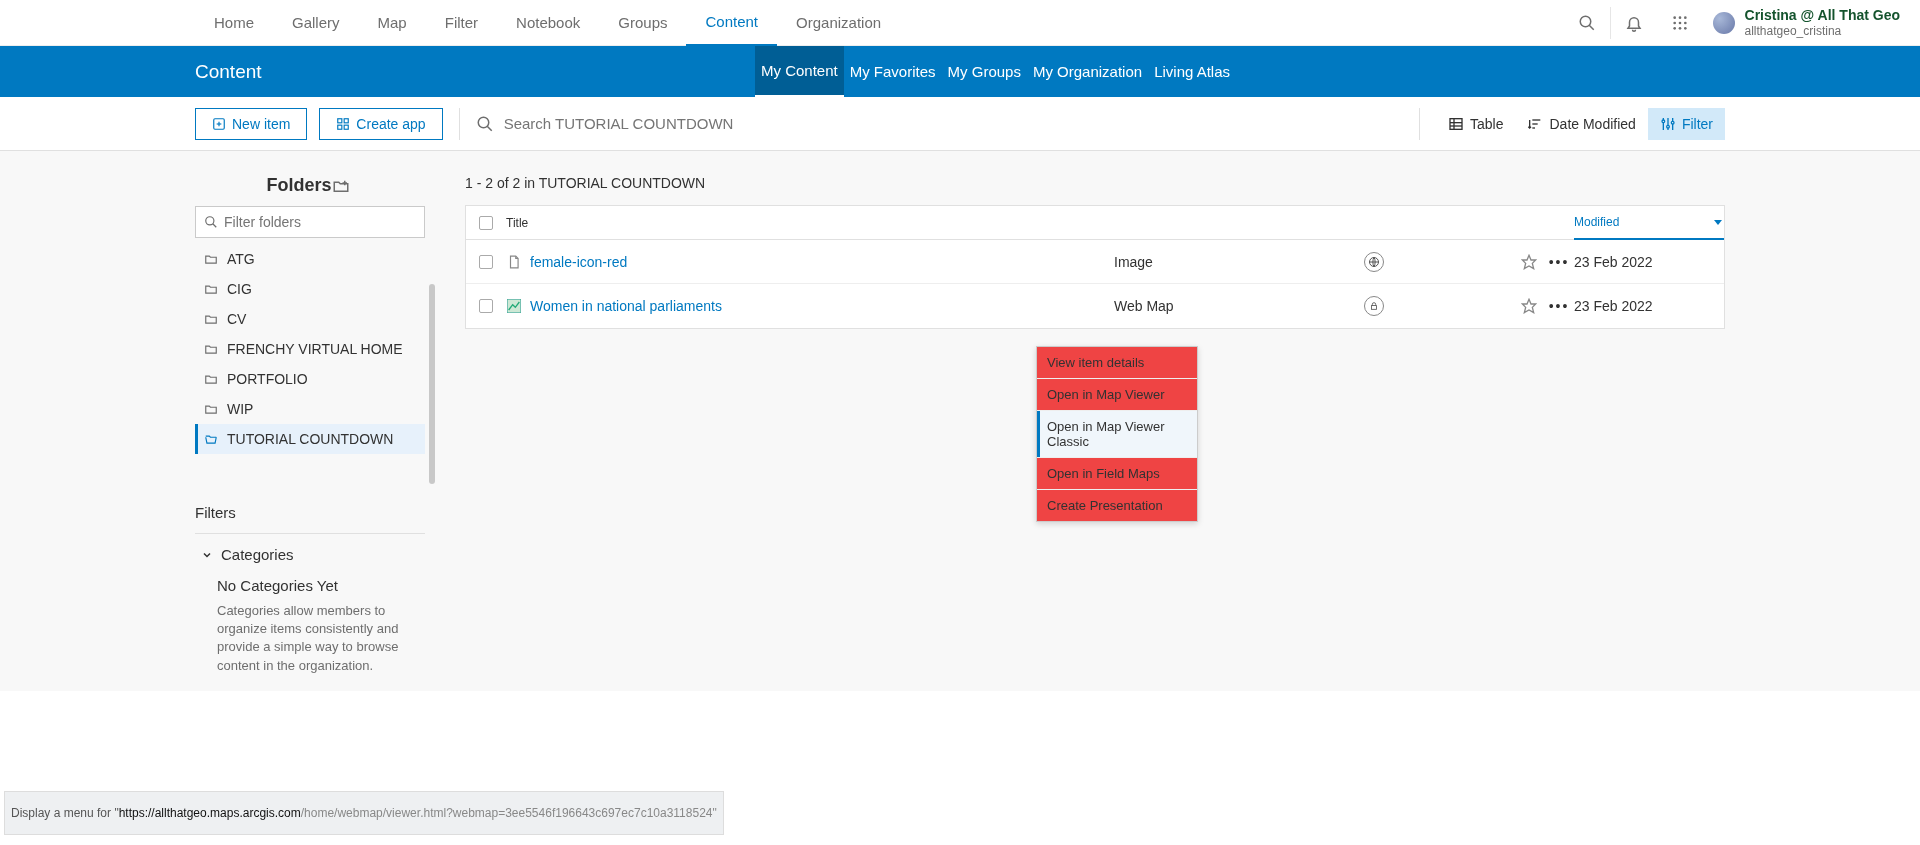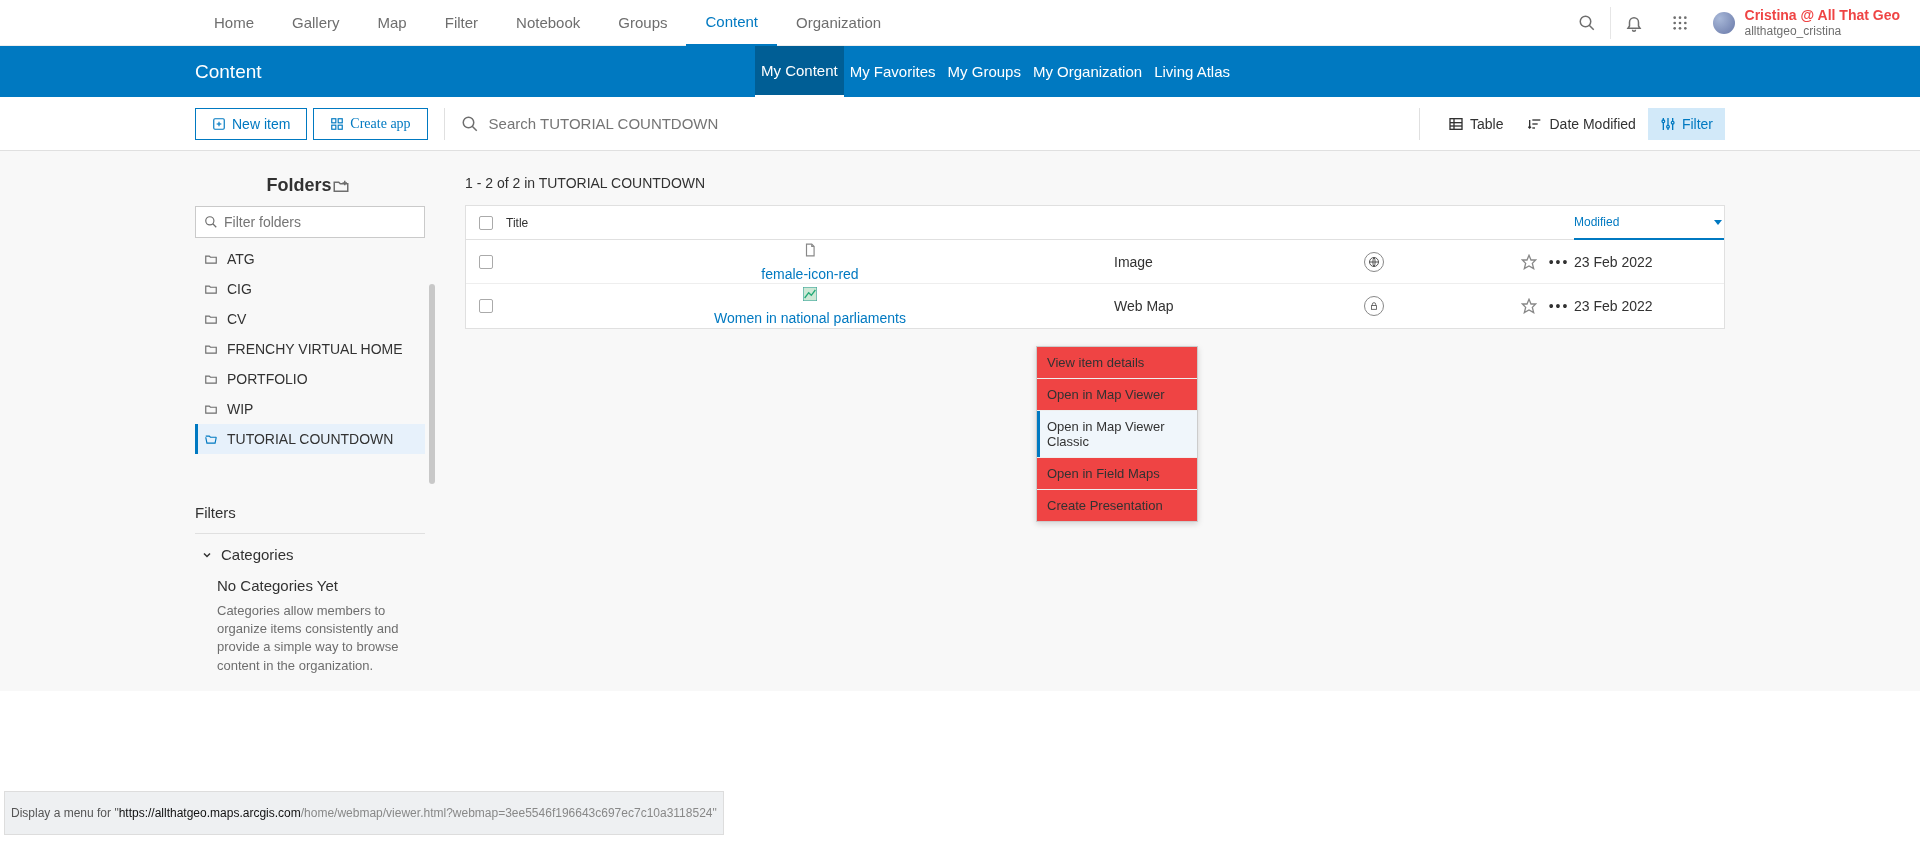--- a/index.html
+++ b/index.html
@@ -9,34 +9,34 @@
   .topnav { display: flex; align-items: center; height: 46px; border-bottom: 1px solid #eee; padding: 0 0 0 195px; }
   .topnav-links { display: flex; gap: 0; text-align: center; }
   .topnav-link { padding: 0 19px; height: 46px; display: flex; align-items: center; color: #6e6e6e; cursor: pointer; font-size: 15px; }
   .topnav-link.active { color: #0079c1; border-bottom: 2px solid #0079c1; }
   .topnav-right { margin-left: auto; display: flex; align-items: center; height: 46px; }
   .topnav-icon { width: 46px; height: 46px; display: flex; align-items: center; justify-content: center; color: #6e6e6e; cursor: pointer; }
   .topnav-sep { width: 1px; height: 32px; background: #e6e6e6; }
   .user-block { display: flex; align-items: center; padding: 0 20px 0 10px; gap: 10px; }
   .avatar { width: 22px; height: 22px; border-radius: 50%; background: radial-gradient(circle at 30% 30%, #a8b8d8, #6878a8); }
   .user-lines { display: flex; flex-direction: column; line-height: 1.2; }
-  .user-line1 { font-weight: 600; font-size: 14px; color: #ef4444; }
+  .user-line1 { font-weight: 600; font-size: 14px; color: #14532d; }
   .user-line2 { font-size: 12px; color: #6e6e6e; }
 
   
   .subhead { background: #0079c1; height: 51px; display: flex; align-items: center; padding-left: 195px; }
   .subhead-title { color: #fff; font-size: 19px; font-weight: 500; flex: 0 0 560px; }
   .subhead-tabs { display: flex; height: 51px; }
   .subhead-tab { padding: 0 6px; display: flex; align-items: center; color: #fff; font-size: 15px; cursor: pointer; }
   .subhead-tab.active { background: #005e95; border-bottom: 2px solid #fff; }
 
   
   .toolbar { height: 54px; display: flex; align-items: center; padding-left: 195px; border-bottom: 1px solid #e0e0e0; }
   .btn-outline { border: 1px solid #0079c1; color: #0079c1; background: #fff; padding: 0 16px; height: 32px; display: flex; align-items: center; gap: 6px; font-size: 14px; cursor: pointer; }
-  .btn-outline + .btn-outline { margin-left: 6px; font-family: Liberation Serif, serif; }
+  .btn-outline + .btn-outline { margin-left: 12px; }
   .toolbar-sep { width: 1px; height: 32px; background: #e0e0e0; margin: 0 16px; }
   .search-wrap { display: flex; align-items: center; flex: 1; gap: 10px; color: #6e6e6e; }
   .search-input { border: none; outline: none; font-size: 15px; flex: 1; color: #6e6e6e; }
   .toolbar-right { display: flex; align-items: center; gap: 0; padding-right: 195px; }
   .tool-item { display: flex; align-items: center; gap: 6px; padding: 0 12px; height: 32px; color: #323232; cursor: pointer; font-size: 14px; }
   .tool-item.filter-active { background: #d2e9f9; color: #0079c1; }
 
   
   .body-wrap { display: flex; padding-left: 195px; padding-right: 195px; background: #f8f8f8; min-height: 540px; }
   .sidebar { width: 230px; padding-top: 24px; padding-right: 0; }
@@ -65,21 +65,21 @@
   .col-title { flex: 1; }
   .col-type { width: 250px; }
   .col-share { width: 150px; display:flex; align-items:center; }
   .col-star { width: 30px; display:flex; justify-content:center; }
   .col-more { width: 30px; display:flex; justify-content:center; }
   .col-mod { width: 150px; }
   .th-mod { color: #0079c1; display:flex; align-items:center; gap:6px; border-bottom: 2px solid #0079c1; height: 34px; margin-bottom:-1px; }
   .trow { display: flex; align-items: center; height: 44px; border-bottom: 1px solid #eee; font-size: 14px; }
   .trow:last-child { border-bottom: none; }
   .item-link { color: #0079c1; cursor: pointer; }
-  .item-title-cell { display:flex; align-items:center; gap:8px;flex-direction:column; }
+  .item-title-cell { display:flex; align-items:center; gap:8px; }
   .chk { width: 14px; height: 14px; border: 1px solid #aaa; border-radius: 2px; background:#fff; }
   .ico16 { width: 16px; height: 16px; display:inline-flex; align-items:center; justify-content:center; }
   .share-circle { width: 20px; height: 20px; border: 1px solid #888; border-radius: 50%; display:flex; align-items:center; justify-content:center; }
   .dots { letter-spacing: 2px; }
 
   
   .ctx-wrap { position: relative; }
   .ctx-menu { position: absolute; top: 62px; left: 570px; width: 162px; background: #ef4444; border: 1px solid #ccc; box-shadow: 0 2px 6px rgba(0,0,0,0.15); z-index: 50; }
   .ctx-item { padding: 8px 10px; font-size: 13px; border-bottom: 1px solid #eee; cursor: pointer; }
   .ctx-item:last-child { border-bottom: none; }

